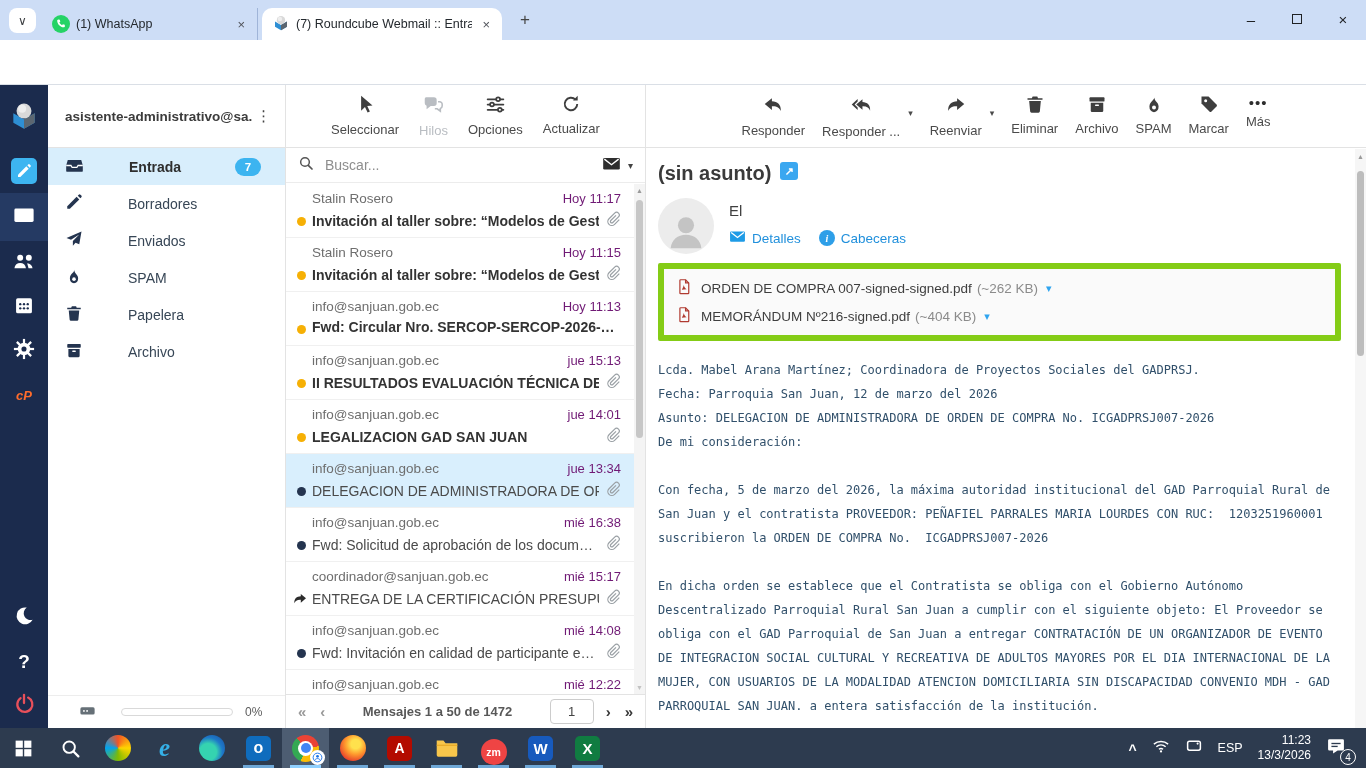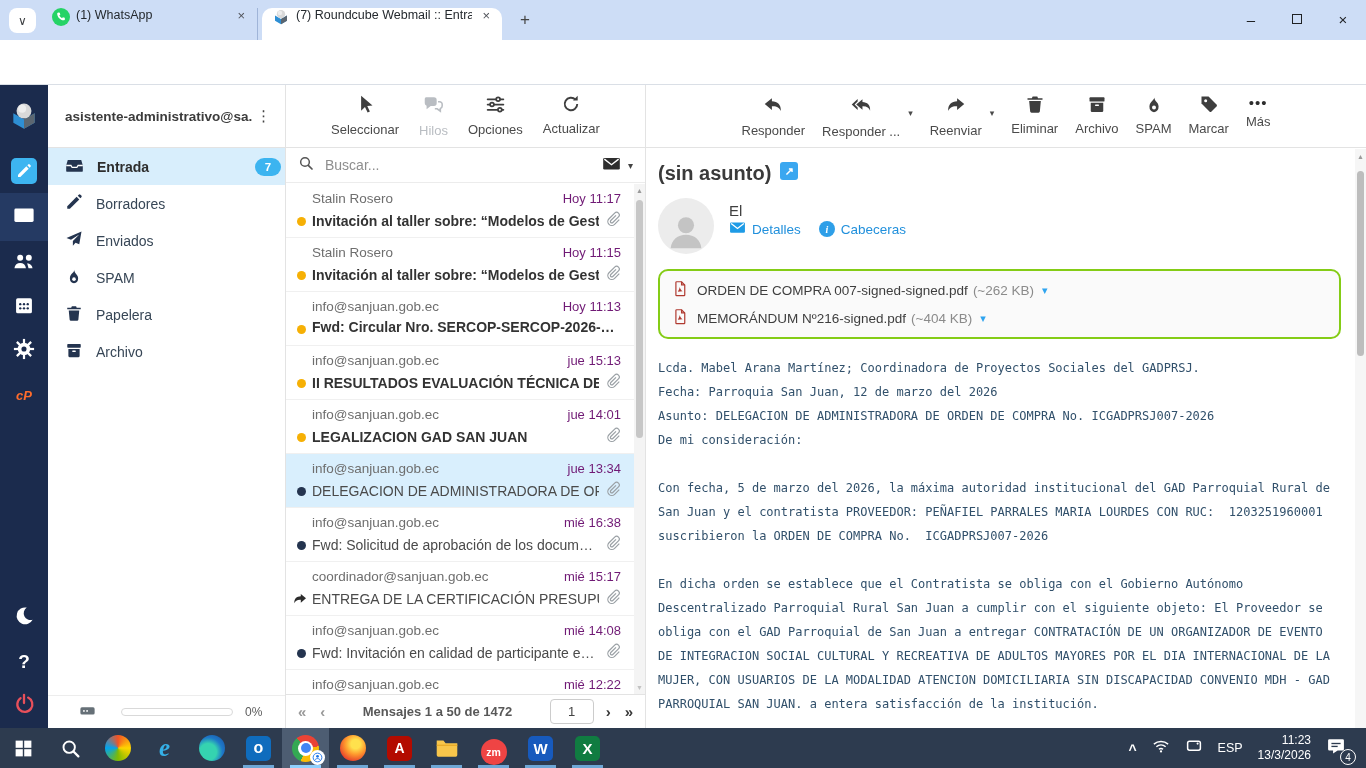--- a/index.html
+++ b/index.html
@@ -6,21 +6,21 @@
   *{box-sizing:border-box;}
   .frame{position:relative;width:1366px;height:768px;overflow:hidden;background:#fff;
          font-family:"Liberation Sans",sans-serif;-webkit-font-smoothing:antialiased;}
   .ic{display:inline-block;vertical-align:middle;}
   svg{display:inline-block;}
 
   
   .tabstrip{position:absolute;left:0;top:0;width:1366px;height:40px;background:#cdddf6;}
   .tabsearch{position:absolute;left:9px;top:8px;width:27px;height:25px;background:#fff;border-radius:8px;
              color:#3d4043;font-size:12px;display:flex;align-items:center;justify-content:center;}
-  .tab{position:absolute;top:8px;height:32px;display:flex;padding:0 8px 0 10px;
+  .tab{position:absolute;top:8px;height:32px;display:flex;align-items:center;padding:0 8px 0 10px;
        font-size:12.5px;color:#24292e;}
   .tab .tt{flex:1;white-space:nowrap;overflow:hidden;margin:0 6px;}
   .tab .tx{color:#50535a;font-size:13px;padding:0 4px;}
   .tab1{left:42px;width:216px;border-right:1px solid #9fb4d8;}
   .tab2{left:262px;width:240px;background:#fff;border-radius:10px 10px 0 0;border-right:none;}
   .newtab{position:absolute;left:514px;top:10px;font-size:17px;color:#444;padding:0 6px;}
   .winctl{position:absolute;top:0;height:38px;width:46px;display:flex;align-items:center;justify-content:center;
           color:#1f2124;font-size:15px;}
   .wmin{left:1228px;} .wmax{left:1274px;} .wclose{left:1320px;}
   .maxbox{width:10px;height:10px;border:1.4px solid #1f2124;background:transparent;}
@@ -43,21 +43,21 @@
   .tmsel{background:#253a63;height:48px;}
   .composebox{width:26px;height:26px;background:#3db5f1;border-radius:5px;display:flex;align-items:center;justify-content:center;}
   .cpanel{color:#ff6c2c;font-weight:bold;font-style:italic;font-size:13px;}
   .tmspacer{flex:1;}
   .helpq{font-size:19px;font-weight:bold;color:#fff;}
 
   .folderscol{position:absolute;left:48px;top:0;width:238px;height:643px;background:#fff;border-right:1px solid #e3e3e3;}
   .acctrow{height:63px;border-bottom:1px solid #e3e3e3;display:flex;align-items:center;padding:0 10px 0 17px;}
   .accttxt{flex:1;font-size:13.5px;font-weight:bold;color:#3b3b3b;white-space:nowrap;overflow:hidden;}
   .acctkebab{color:#444;font-size:15px;padding:0 4px;}
-  .folder{height:37px;display:flex;align-items:center;padding:0 4px 0 17px;color:#374656;font-size:14px;}
+  .folder{height:37px;display:flex;align-items:center;padding:0 24px 0 17px;color:#374656;font-size:14px;gap:32px;}
   .folder .fic{color:#24344f;margin-right:13px;}
   .folder .flabel{flex:1;}
   .fsel{background:#d8eefc;}
   .fsel .flabel{font-weight:bold;color:#2e2e2e;}
   .fbadge{background:#3cb4f0;color:#fff;font-size:11.5px;font-weight:bold;border-radius:9px;
           min-width:26px;height:18px;display:flex;align-items:center;justify-content:center;}
   .quotarow{position:absolute;left:0;bottom:0;width:237px;height:33px;border-top:1px solid #ededed;
             display:flex;align-items:center;padding:0 12px 0 30px;}
   .quotaic{color:#667077;}
   .quotatrack{width:112px;height:8px;border:1px solid #d9d9d9;border-radius:4px;background:#fff;margin:0 12px 0 24px;}
@@ -104,25 +104,25 @@
   .readbody{position:absolute;left:0;top:64px;right:11px;bottom:0;overflow:hidden;padding:13px 0 0 12px;}
   .subjrow{display:flex;gap:9px;}
   .subjtitle{font-size:20px;font-weight:bold;color:#3a3a3a;}
   .extlink{width:18px;height:18px;background:#3aa7f0;border-radius:3px;color:#fff;font-size:11px;font-weight:bold;
            display:flex;align-items:center;justify-content:center;}
   .fromblock{display:flex;margin-top:13px;}
   .bigavatar{width:56px;height:56px;border-radius:50%;background:#ececec;display:flex;align-items:center;
              justify-content:center;color:#c4c4c4;overflow:hidden;}
   .frommeta{margin:4px 0 0 15px;}
   .fromname{font-size:15px;color:#3f3f3f;}
-  .metalinks{display:flex;align-items:center;gap:18px;}
+  .metalinks{display:flex;align-items:center;gap:18px;margin-top:9px;}
   .mlink{display:flex;align-items:center;gap:6px;color:#2190dc;font-size:13.5px;}
   .infoc{width:16px;height:16px;border-radius:50%;background:#2e9fe8;color:#fff;font-size:10px;font-weight:bold;
          font-style:italic;display:flex;align-items:center;justify-content:center;font-family:"Liberation Serif",serif;}
-  .attbox{margin:15px 14px 0 0;background:#fafafa;border:2px solid #84cc16;border-radius:10px;padding:5px 12px;}
+  .attbox{margin:9px 14px 0 0;background:#fafafa;border:6px solid #84cc16;border-radius:2px;padding:5px 12px;}
   .attrow{display:flex;align-items:center;height:28px;font-size:13.5px;color:#3e3e3e;}
   .attrow .pdfic{color:#b03a30;margin-right:8px;}
   .attsize{color:#8b8b8b;margin-left:5px;}
   .attcaret{color:#2fa4ef;font-size:11px;margin-left:8px;}
   .mailtext{margin-top:17px;font-family:"DejaVu Sans Mono","Liberation Mono",monospace;font-size:12px;
             line-height:24px;color:#31506b;white-space:pre;}
   .rscroll{position:absolute;right:0;top:64px;width:11px;bottom:0;background:#f6f6f6;}
   .rthumb{position:absolute;left:2px;top:22px;width:7px;height:185px;background:#bdbdbd;border-radius:4px;}
 
   

